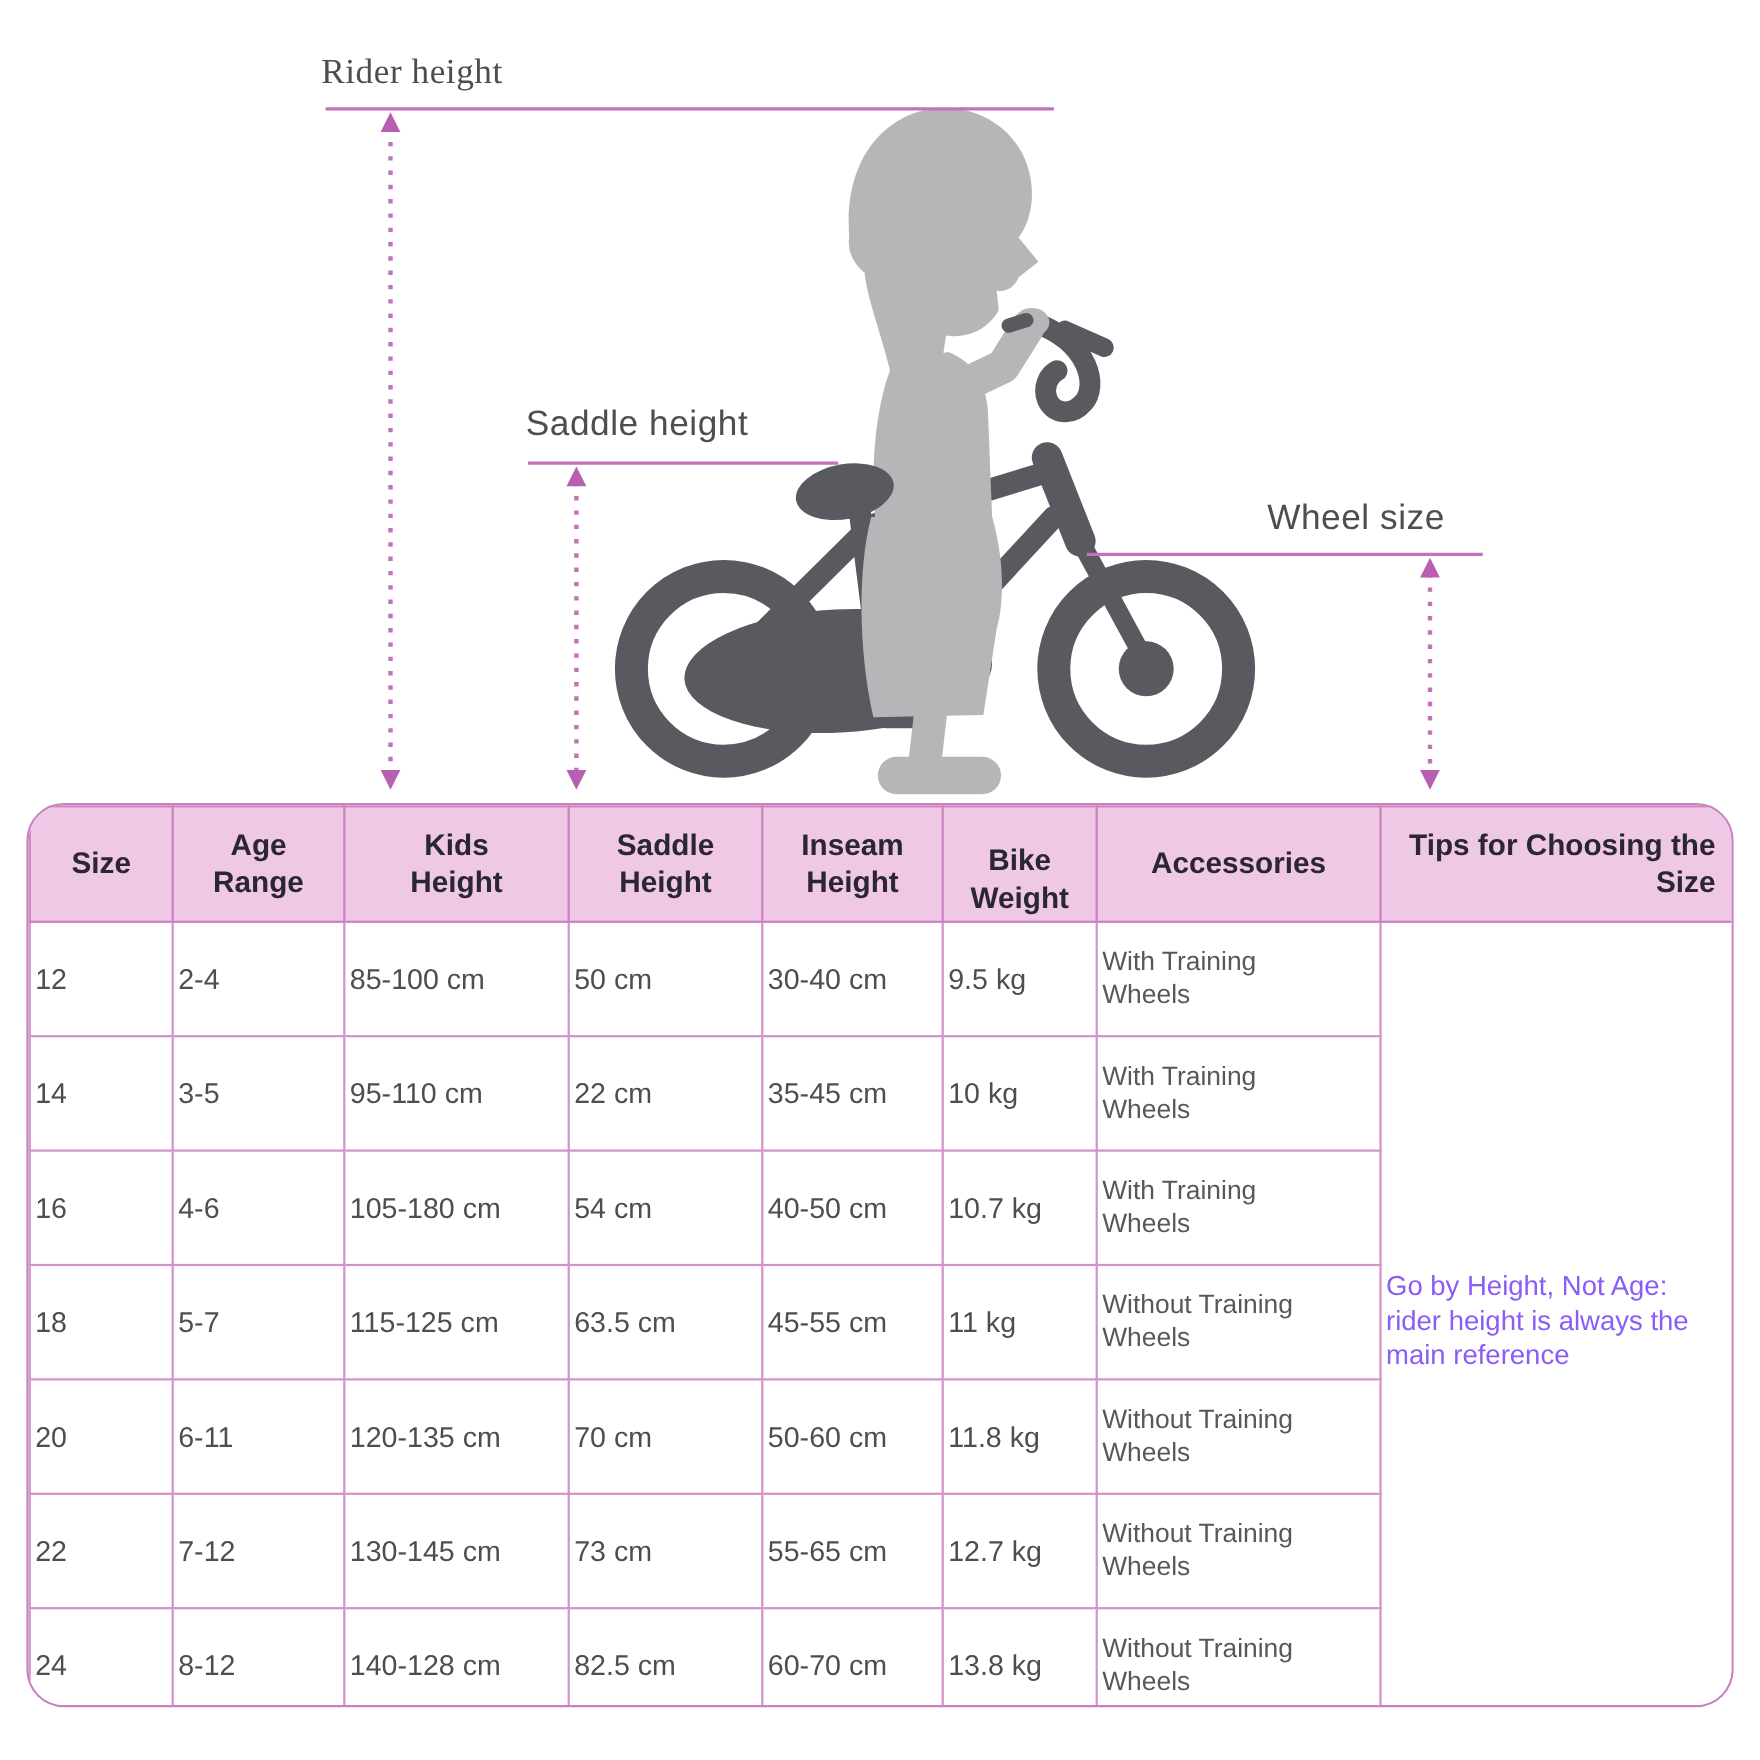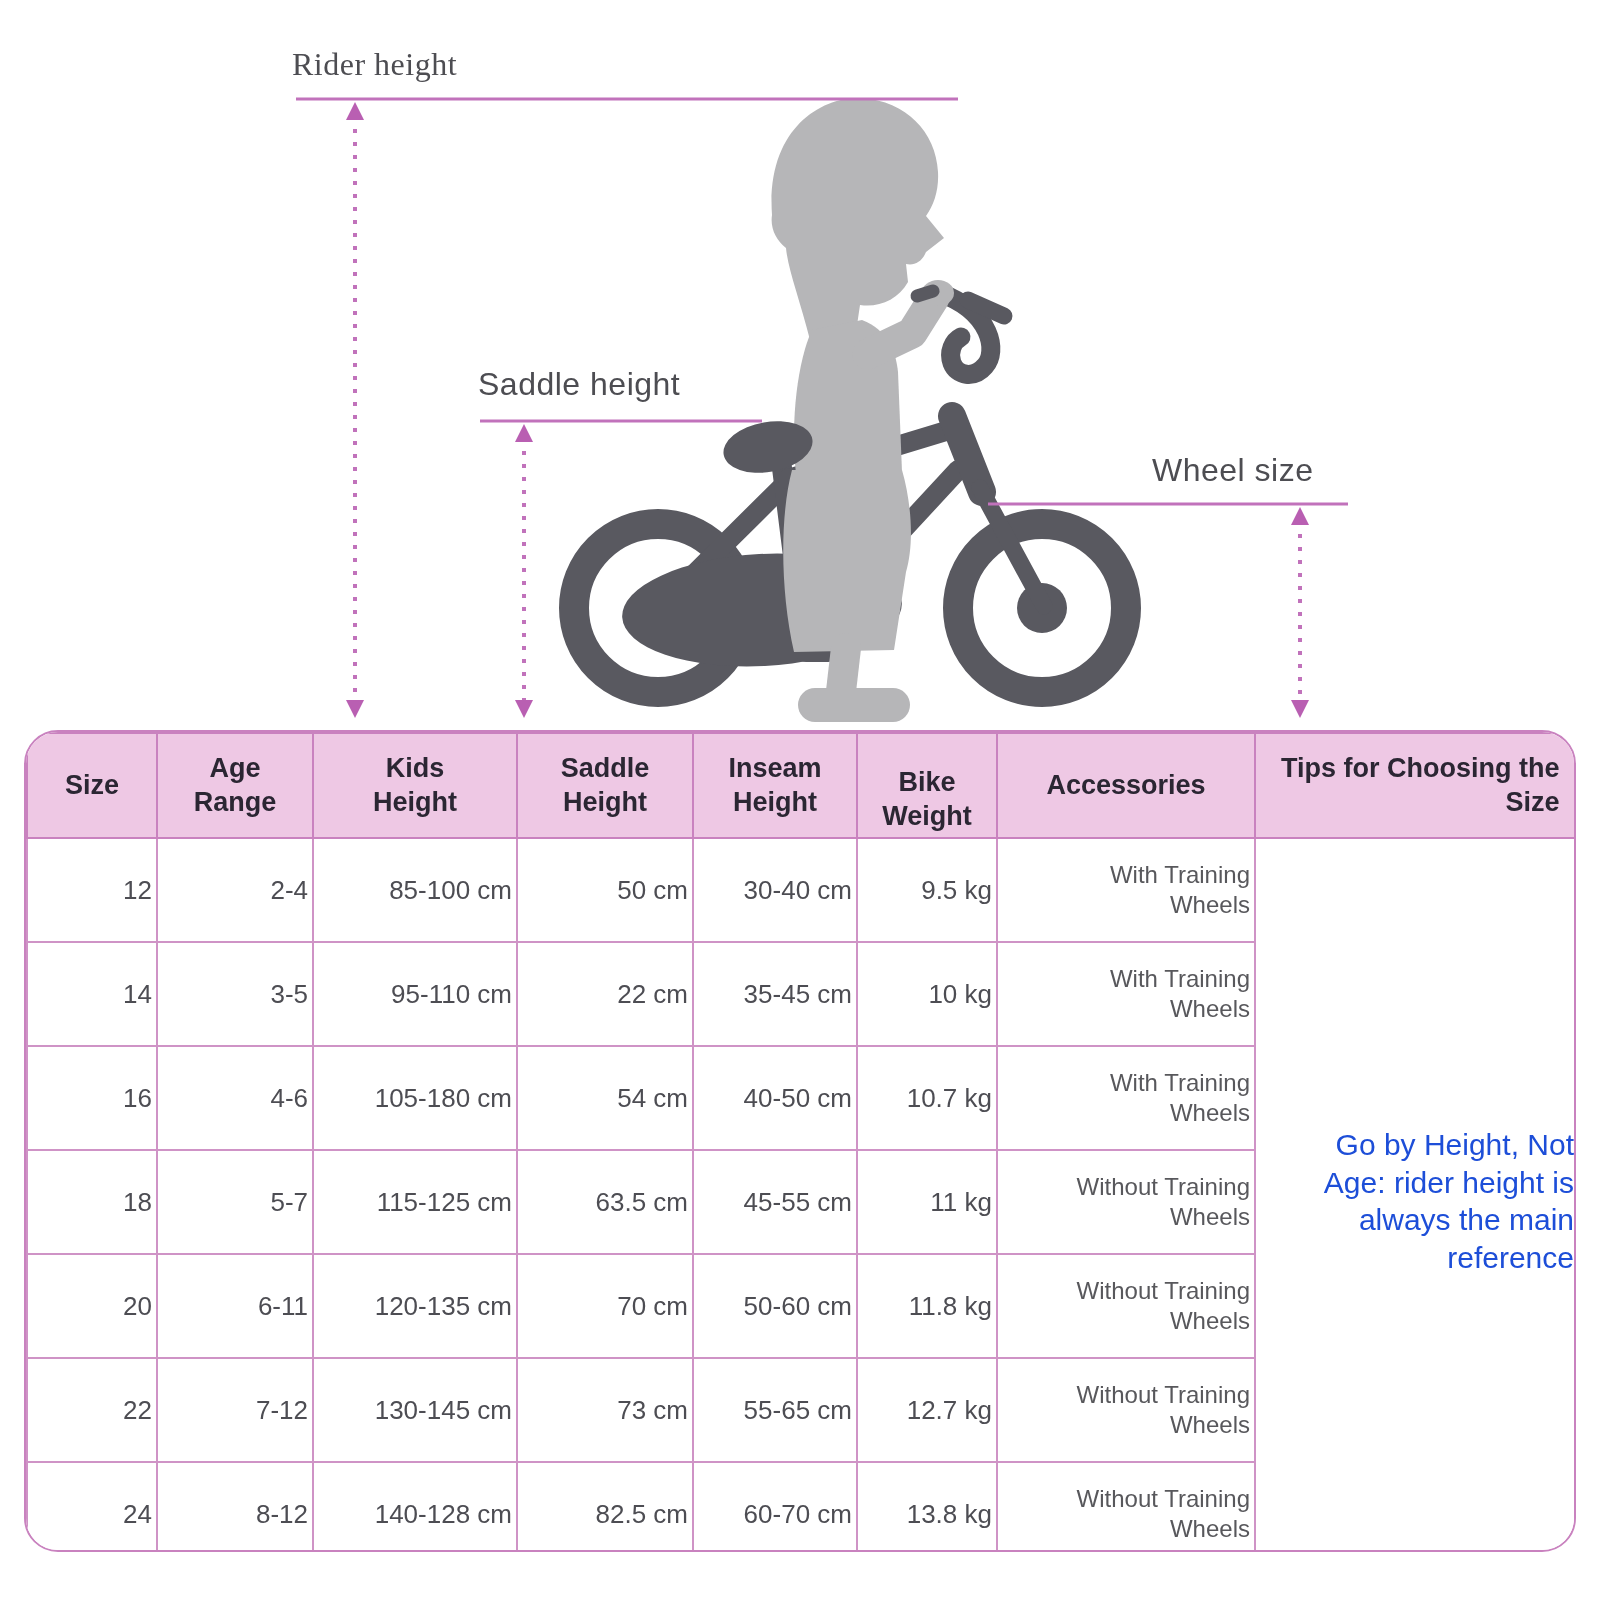--- a/index.html
+++ b/index.html
@@ -47,33 +47,33 @@
     text-align:center;
     vertical-align:middle;
     padding:0 4px;
   }
   .size-table td{
     border:2px solid #cf93c6;
     color:#4d4d53;
     font-size:26px;
     font-weight:400;
     height:102px;
-    text-align:right;
+    text-align:left;
     vertical-align:middle;
     background:#ffffff;
     padding:0 4px;
   }
   .size-table td.soft{
     color:#58585c;
     font-size:24px;
     margin-left:44px;
   }
   .size-table td.tips-cell{
-    color:#1d4ed8;
-    font-size:30px;
+    color:#8b5cf6;
+    font-size:25px;
     line-height:1.35;
   }
   .wrap{display:inline-block;line-height:1.25;}
   .w90{max-width:95px;}
   .w110{max-width:115px;}
   .w100{max-width:105px;margin-top:28px;}
   .w280{max-width:285px;text-align:right;}
   .w200{max-width:205px;}
   .w300{max-width:300px;}
 </style>

